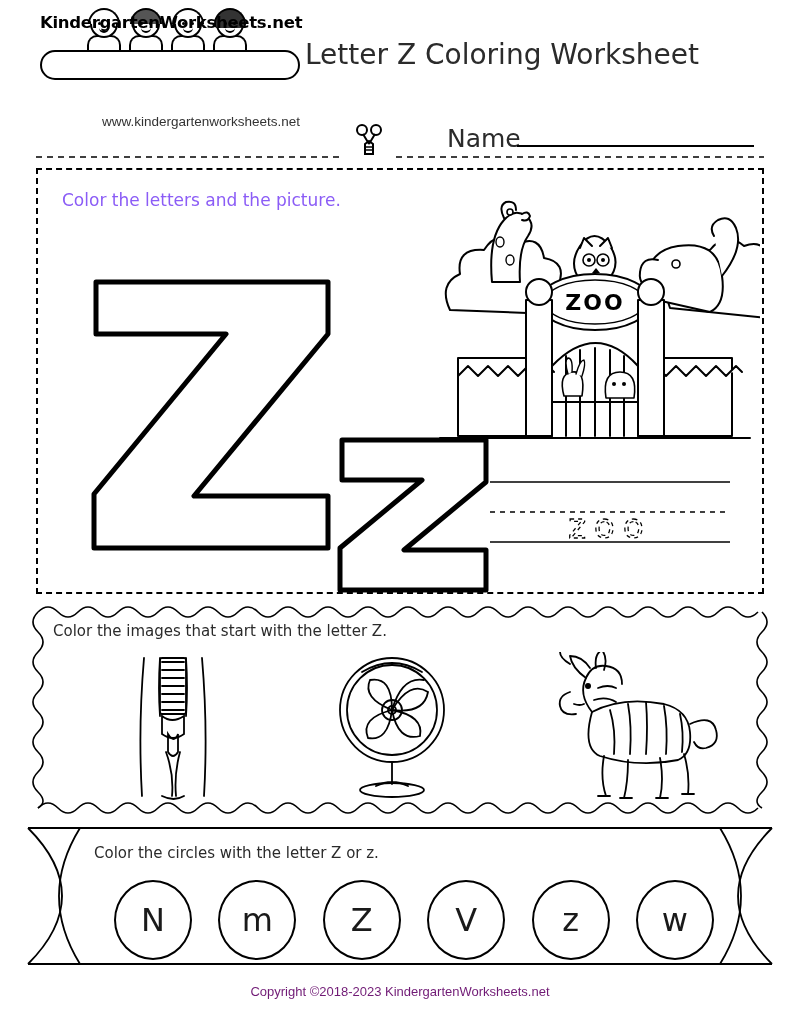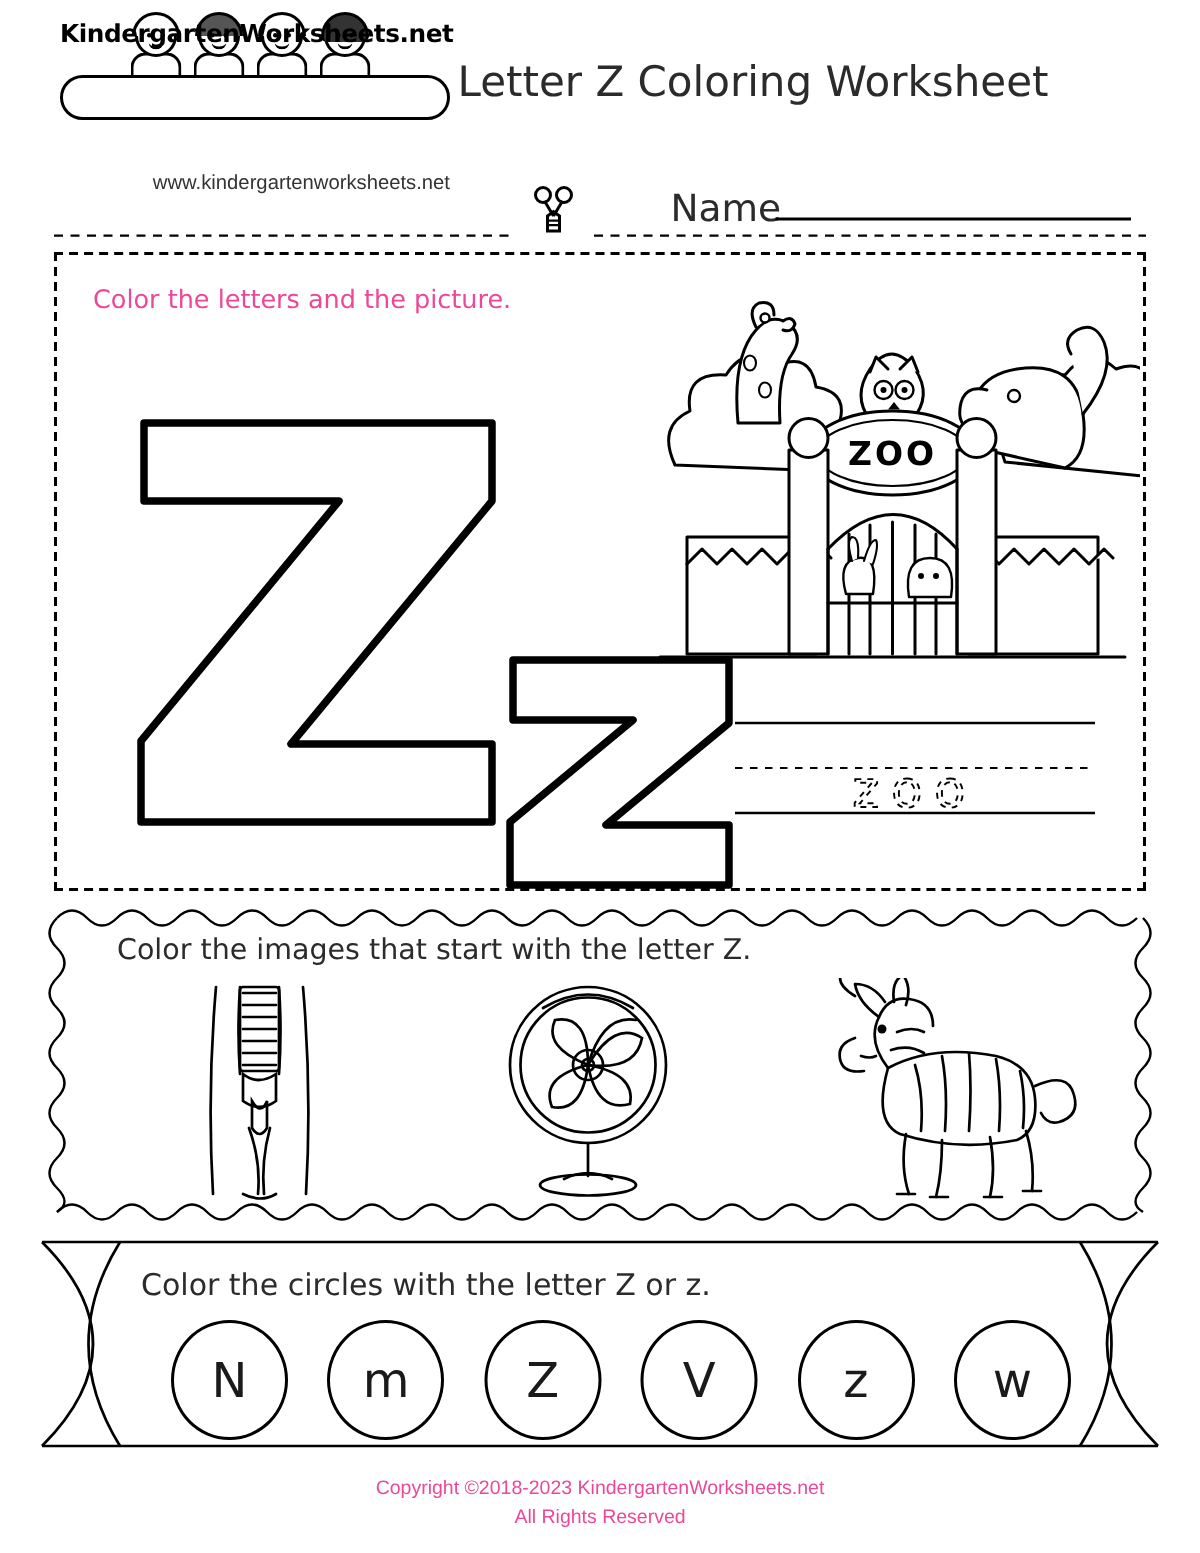--- a/index.html
+++ b/index.html
@@ -175,21 +175,21 @@
     border: 2px dashed #000;
     box-sizing: border-box;
     background: #fff;
   }
   #s1-instruction {
     position: absolute;
     left: 24px;
     top: 20px;
     font-size: 17px;
     font-family: "DejaVu Sans", sans-serif;
-    color: #ec4899;
+    color: #8b5cf6;
   }
   #big-z {
     position: absolute;
     left: 28px;
     top: 90px;
     width: 290px;
     height: 300px;
   }
   #small-z {
     position: absolute;
@@ -216,23 +216,23 @@
   
   #section2 {
     position: absolute;
     left: 22px;
     top: 604px;
     width: 756px;
     height: 212px;
   }
   #s2-instruction {
     position: absolute;
-    left: 56px;
+    left: 31px;
     top: 18px;
-    font-size: 19px;
+    font-size: 15px;
     font-family: "DejaVu Sans", sans-serif;
     color: #2b2b2b;
     text-align: right;
   }
   .s2-pic {
     position: absolute;
     top: 48px;
   }
 
   
@@ -240,21 +240,21 @@
     position: absolute;
     left: 22px;
     top: 822px;
     width: 756px;
     height: 148px;
   }
   #s3-instruction {
     position: absolute;
     left: 72px;
     top: 22px;
-    font-size: 20px;
+    font-size: 15px;
     font-family: "DejaVu Sans", sans-serif;
     color: #2b2b2b;
     text-align: center;
   }
   #circle-row {
     position: absolute;
     left: 92px;
     top: 58px;
     width: 600px;
     height: 86px;
@@ -277,21 +277,21 @@
   }
 
   
   #footer {
     position: absolute;
     left: 0;
     top: 982px;
     width: 800px;
     text-align: center;
     font-size: 13px;
-    color: #ec4899;
+    color: #701a75;
     font-family: "Liberation Sans", sans-serif;
     line-height: 19px;
   }
 </style>
 </head>
 <body>
 
 <div id="header">
 
   <div id="logo-block">
@@ -538,14 +538,13 @@
     <div class="letter-circle">m</div>
     <div class="letter-circle">Z</div>
     <div class="letter-circle">V</div>
     <div class="letter-circle">z</div>
     <div class="letter-circle">w</div>
   </div>
 </div>
 
 <div id="footer">
   <div>Copyright ©2018-2023 KindergartenWorksheets.net</div>
-  <div>All Rights Reserved</div>
 </div>
 
 </body></html>

